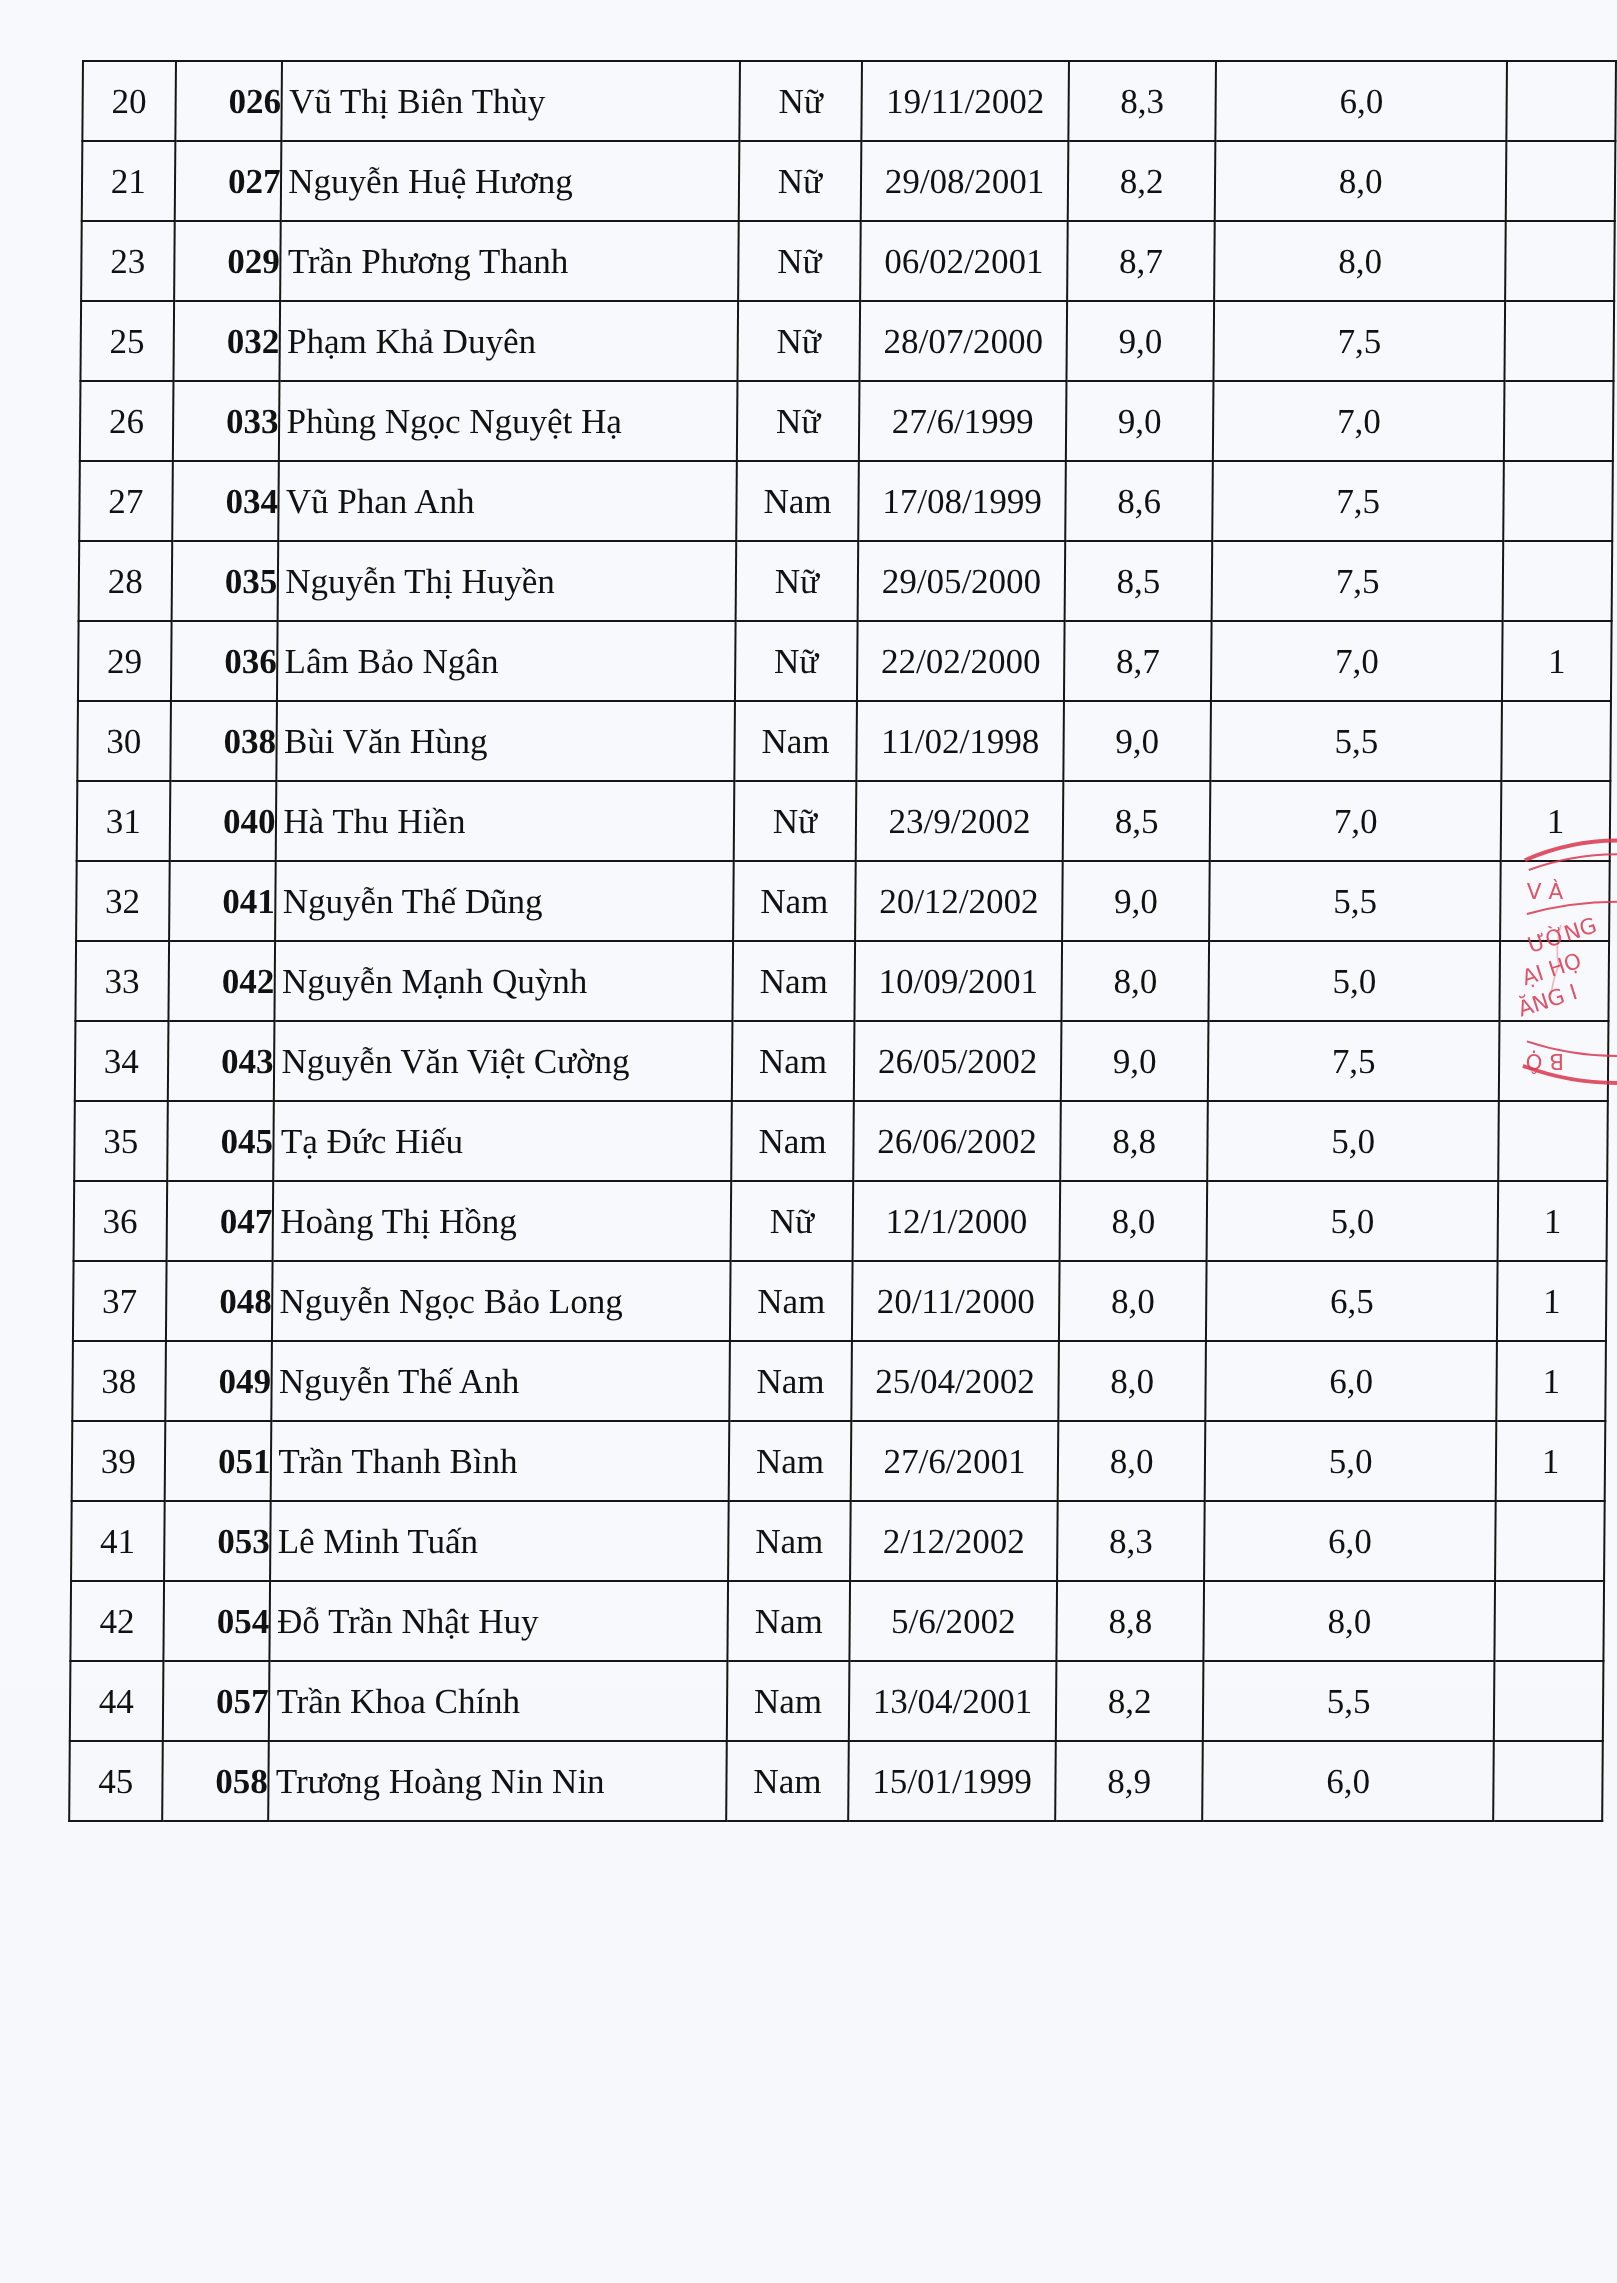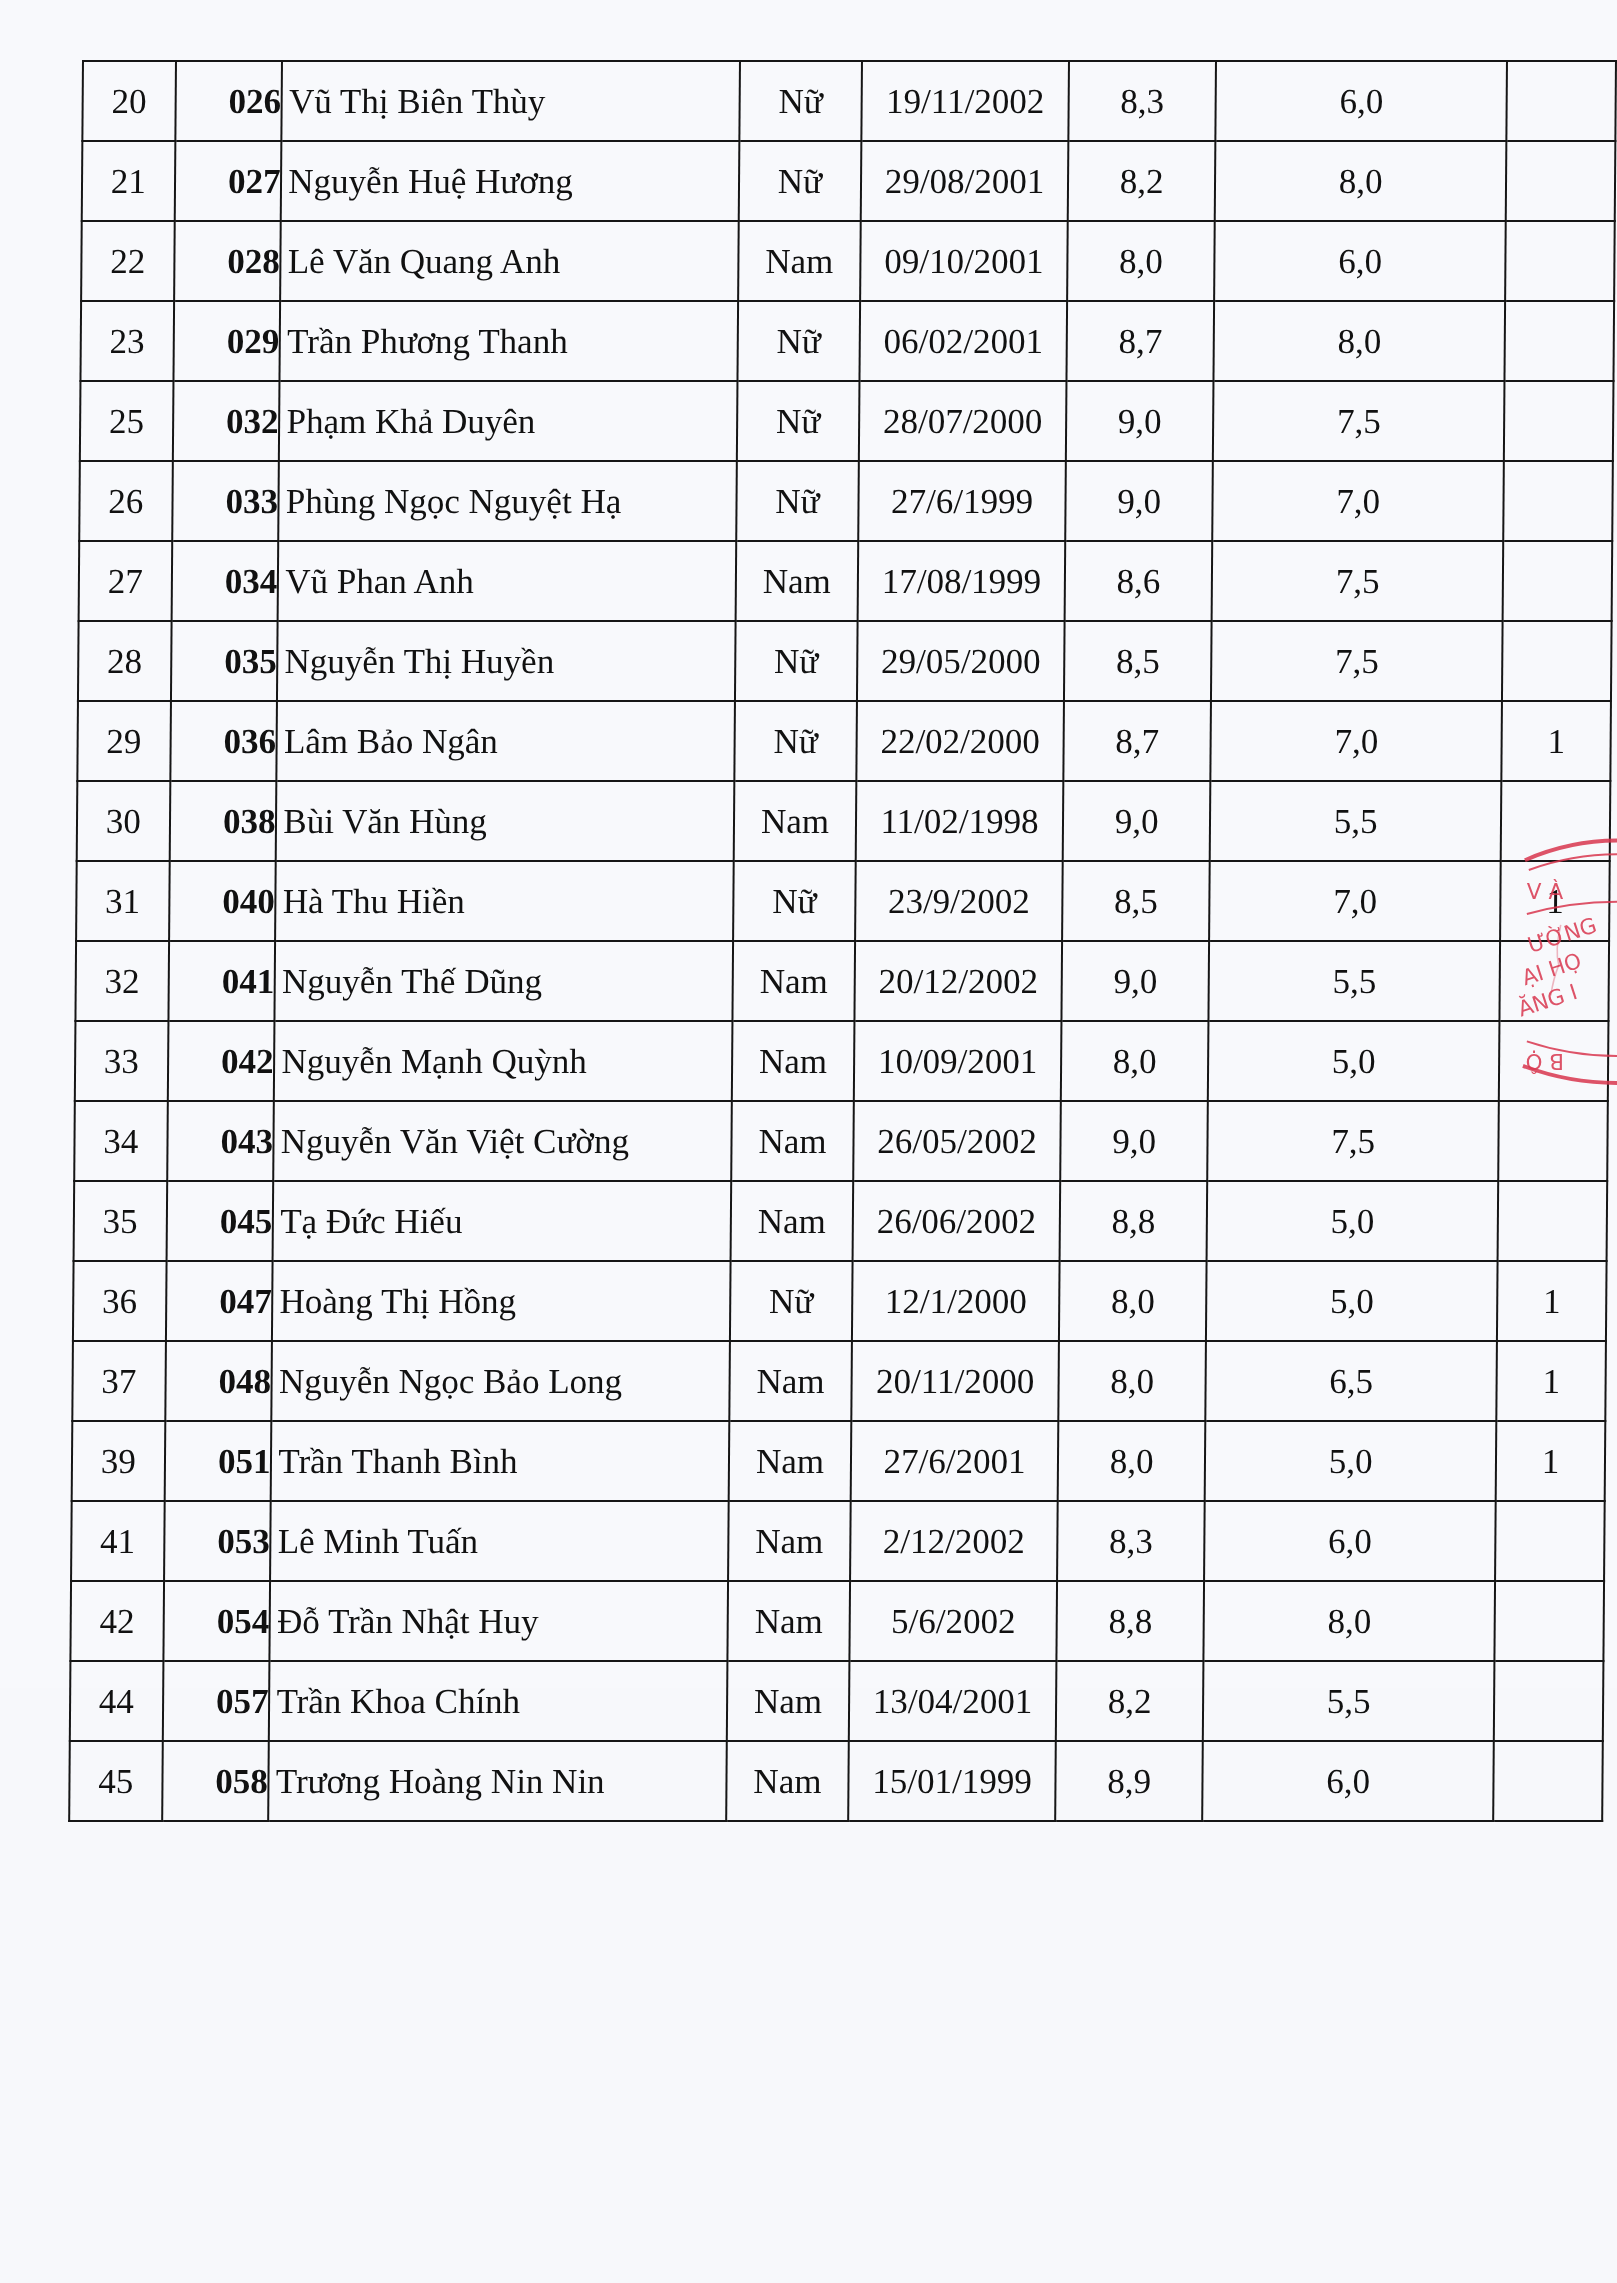--- a/index.html
+++ b/index.html
@@ -88,30 +88,20 @@
       <td class="c-stt">21</td>
       <td class="c-code">027</td>
       <td class="c-name">Nguyễn Huệ Hương</td>
       <td class="c-gender">Nữ</td>
       <td class="c-dob">29/08/2001</td>
       <td class="c-s1">8,2</td>
       <td class="c-s2">8,0</td>
       <td class="c-note"></td>
     </tr>
 
-    <tr>
-      <td class="c-stt">22</td>
-      <td class="c-code">028</td>
-      <td class="c-name">Lê Văn Quang Anh</td>
-      <td class="c-gender">Nam</td>
-      <td class="c-dob">09/10/2001</td>
-      <td class="c-s1">8,0</td>
-      <td class="c-s2">6,0</td>
-      <td class="c-note"></td>
-    </tr>
 
     <tr>
       <td class="c-stt">23</td>
       <td class="c-code">029</td>
       <td class="c-name">Trần Phương Thanh</td>
       <td class="c-gender">Nữ</td>
       <td class="c-dob">06/02/2001</td>
       <td class="c-s1">8,7</td>
       <td class="c-s2">8,0</td>
       <td class="c-note"></td>
@@ -254,20 +244,30 @@
       <td class="c-stt">37</td>
       <td class="c-code">048</td>
       <td class="c-name">Nguyễn Ngọc Bảo Long</td>
       <td class="c-gender">Nam</td>
       <td class="c-dob">20/11/2000</td>
       <td class="c-s1">8,0</td>
       <td class="c-s2">6,5</td>
       <td class="c-note">1</td>
     </tr>
 
+    <tr>
+      <td class="c-stt">38</td>
+      <td class="c-code">049</td>
+      <td class="c-name">Nguyễn Thế Anh</td>
+      <td class="c-gender">Nam</td>
+      <td class="c-dob">25/04/2002</td>
+      <td class="c-s1">8,0</td>
+      <td class="c-s2">6,0</td>
+      <td class="c-note">1</td>
+    </tr>
 
     <tr>
       <td class="c-stt">39</td>
       <td class="c-code">051</td>
       <td class="c-name">Trần Thanh Bình</td>
       <td class="c-gender">Nam</td>
       <td class="c-dob">27/6/2001</td>
       <td class="c-s1">8,0</td>
       <td class="c-s2">5,0</td>
       <td class="c-note">1</td>

